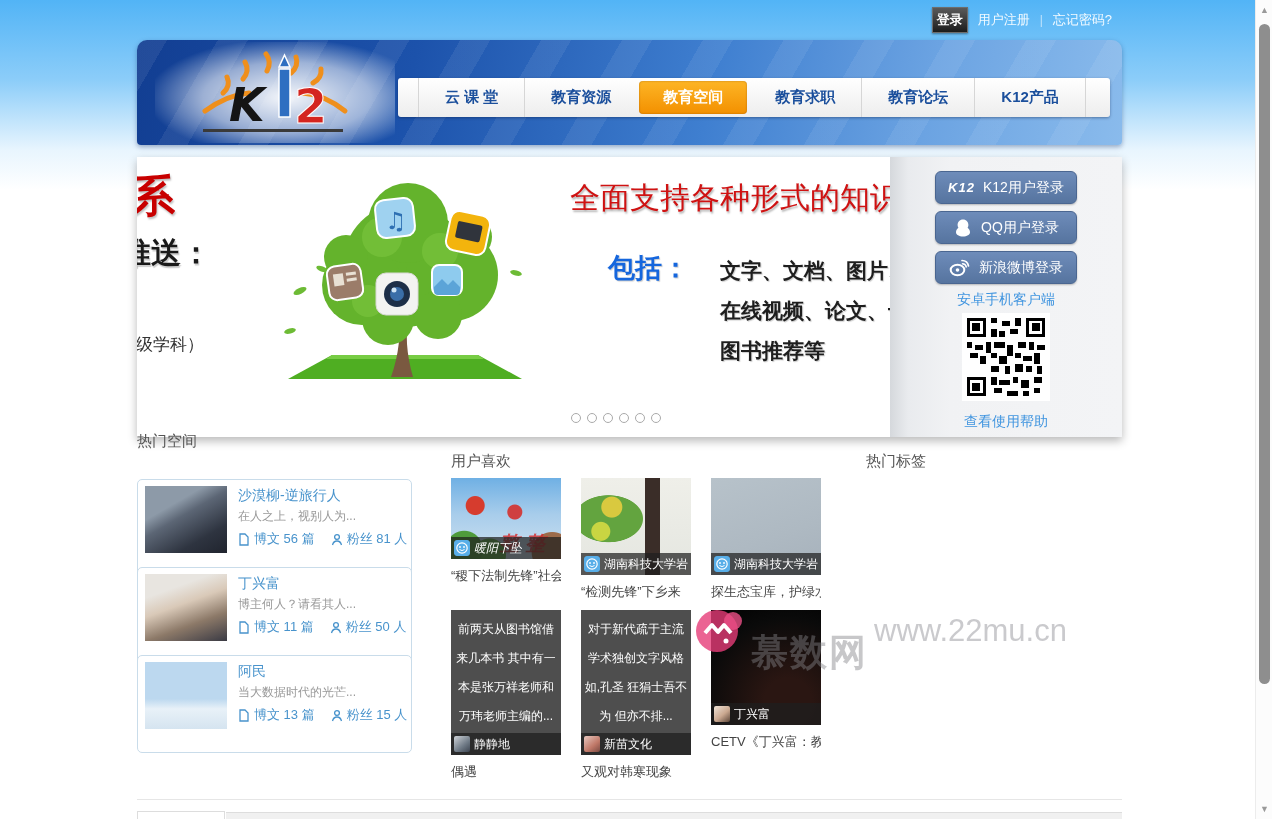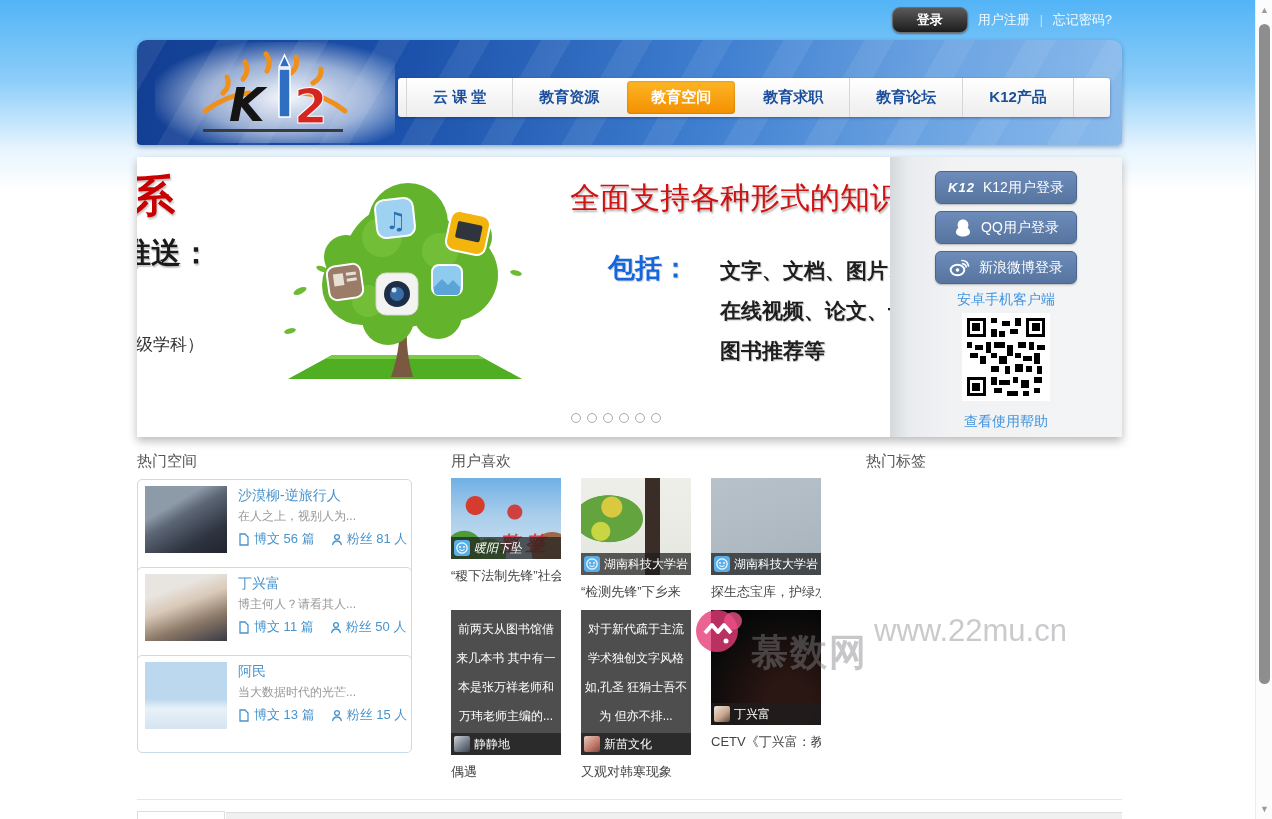--- a/index.html
+++ b/index.html
@@ -7,21 +7,21 @@
   body {
     font-family:"Liberation Sans","DejaVu Sans",sans-serif;
     background:linear-gradient(to bottom,#52b4f6 0,#8ccdf9 80px,#e8f5fe 150px,#ffffff 190px,#ffffff 100%);
     position:relative;
   }
 
   
   .topbar { position:absolute; top:7px; right:160px; display:flex; align-items:center; gap:10px; z-index:5; }
   .login-btn {
     background:linear-gradient(#5a5a5a,#1c1c1c); color:#fff; font-size:13px; font-weight:bold;
-    border:1px solid #6d6d6d; border-radius:8px; padding:3px 24px; cursor:pointer;
+    border:1px solid #6d6d6d; border-radius:0; padding:3px 4px; cursor:pointer;
     box-shadow:0 1px 2px rgba(0,0,0,.4);
     font-family:Liberation Serif, serif;
   }
   .top-link { color:#f2faff; font-size:13px; text-decoration:none; cursor:pointer; }
   .top-sep { color:rgba(255,255,255,.6); font-size:12px; }
 
   
   .header {
     position:absolute; left:137px; top:40px; width:985px; height:105px;
     border-radius:10px 10px 4px 4px;
@@ -32,21 +32,21 @@
   }
   .logo-wrap {
     position:absolute; left:18px; top:2px; width:240px; height:101px;
     background:radial-gradient(ellipse at 55% 55%, rgba(255,255,255,.95) 0%, rgba(255,255,255,.55) 45%, rgba(255,255,255,0) 75%);
     display:flex; align-items:center; justify-content:center; cursor:pointer;
   }
   .navbar {
     position:absolute; left:261px; top:38px; width:712px; height:39px;
     background:linear-gradient(#ffffff,#ededed);
     border-radius:3px; box-shadow:0 1px 3px rgba(0,20,60,.4);
-    display:flex; align-items:stretch; padding:0 8px;
+    display:flex; align-items:stretch; padding:0 20px;
   }
   .nav-item {
     position:relative; display:flex; align-items:center; justify-content:center;
     padding:0 26px; font-size:15px; font-weight:bold; color:#1b4f9c; cursor:pointer;
     border-left:1px solid #d6d6d6; white-space:nowrap;
   }
   .nav-item:last-child { border-right:1px solid #d6d6d6; }
   .nav-item.active {
     background:linear-gradient(#fdb525,#f39000); color:#fff; border-radius:4px;
     margin:3px 2px; padding:0 24px; border-left:none; box-shadow:inset 0 0 2px rgba(120,60,0,.5);
@@ -322,21 +322,21 @@
         <rect x="10" y="26" width="3" height="2"></rect>
           <rect x="15" y="27" width="4" height="2"></rect>
           <rect x="21" y="27" width="2" height="2"></rect>
           <rect x="25" y="26" width="2" height="2"></rect>
       </g>
     </svg>
     <a class="p-link" style="top:256px">查看使用帮助</a>
   </div>
 </div>
 
-<div class="sec-title" style="left:137px; top:452px">热门空间</div>
+<div class="sec-title" style="left:137px; top:432px">热门空间</div>
 <div class="sec-title" style="left:451px; top:452px">用户喜欢</div>
 <div class="sec-title" style="left:866px; top:452px">热门标签</div>
 
 <div class="space-card" style="top:479px">
   <div class="avatar av-1"></div>
   <a class="sc-name">沙漠柳-逆旅行人</a>
   <div class="sc-desc">在人之上，视别人为...</div>
   <div class="sc-stats">
     <span class="stat">
         <svg width="12" height="13" viewBox="0 0 12 13">

